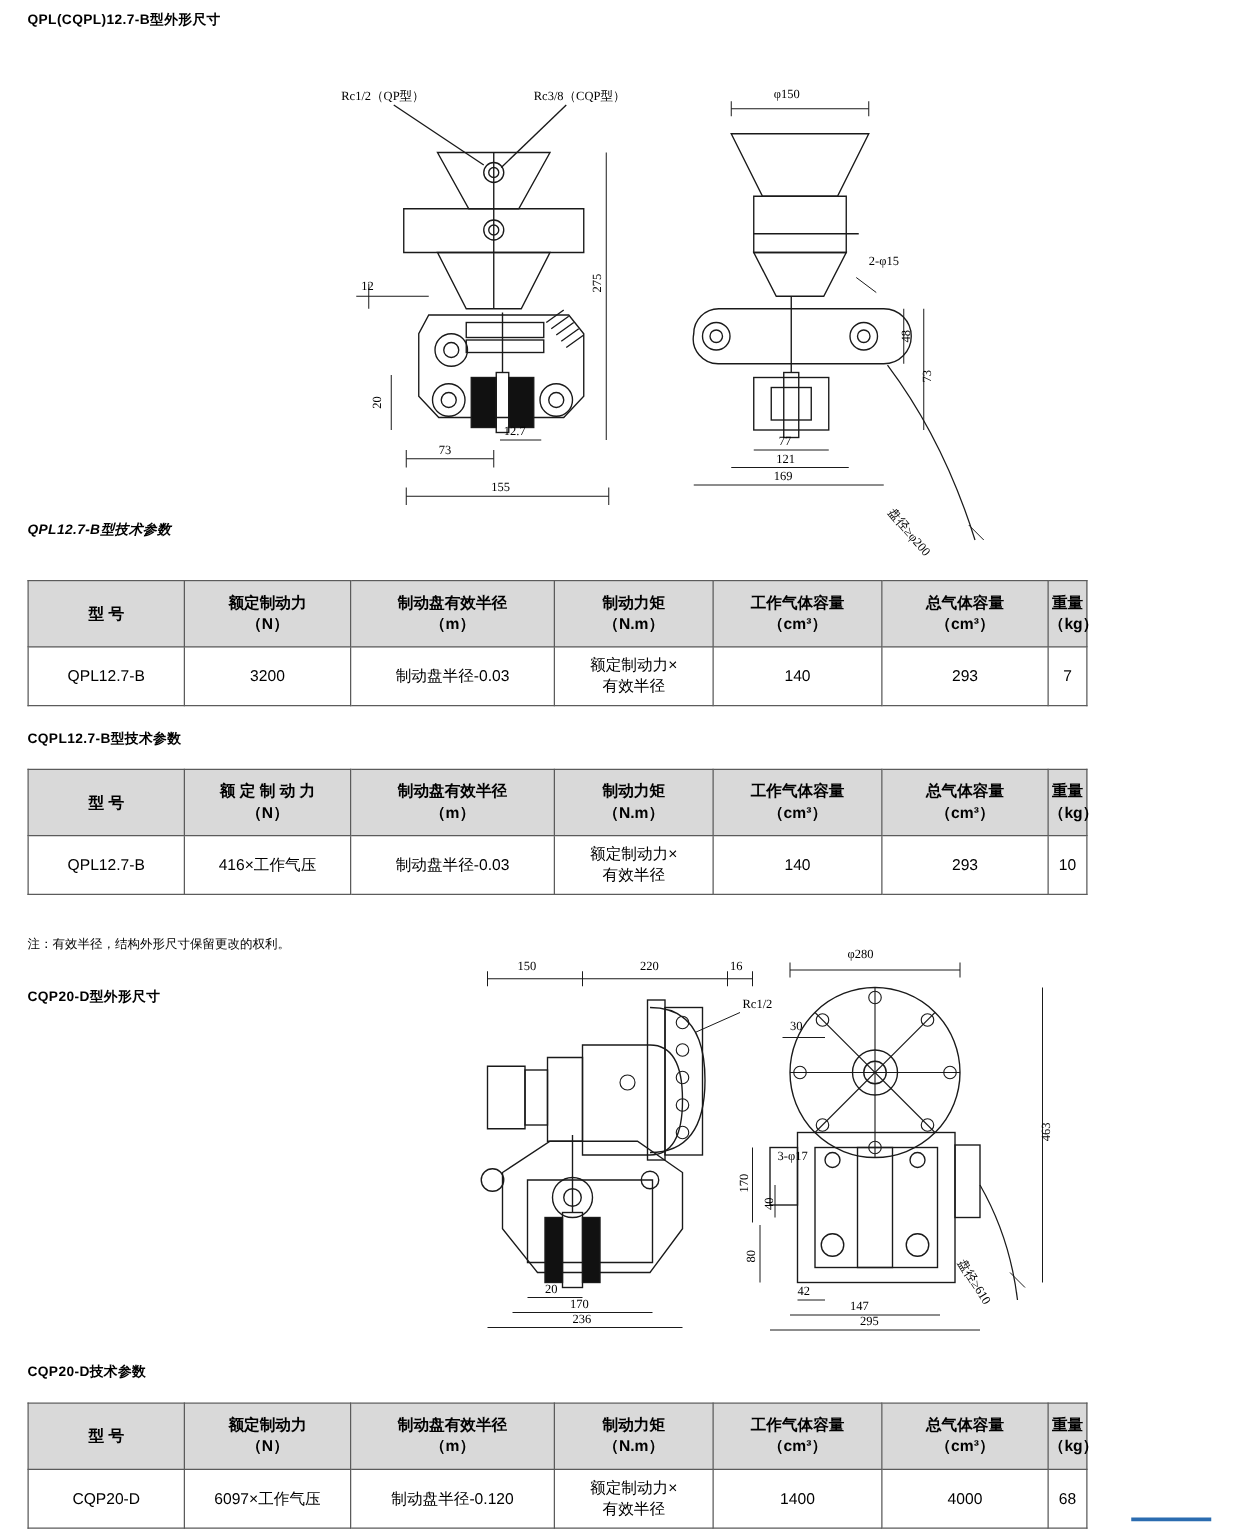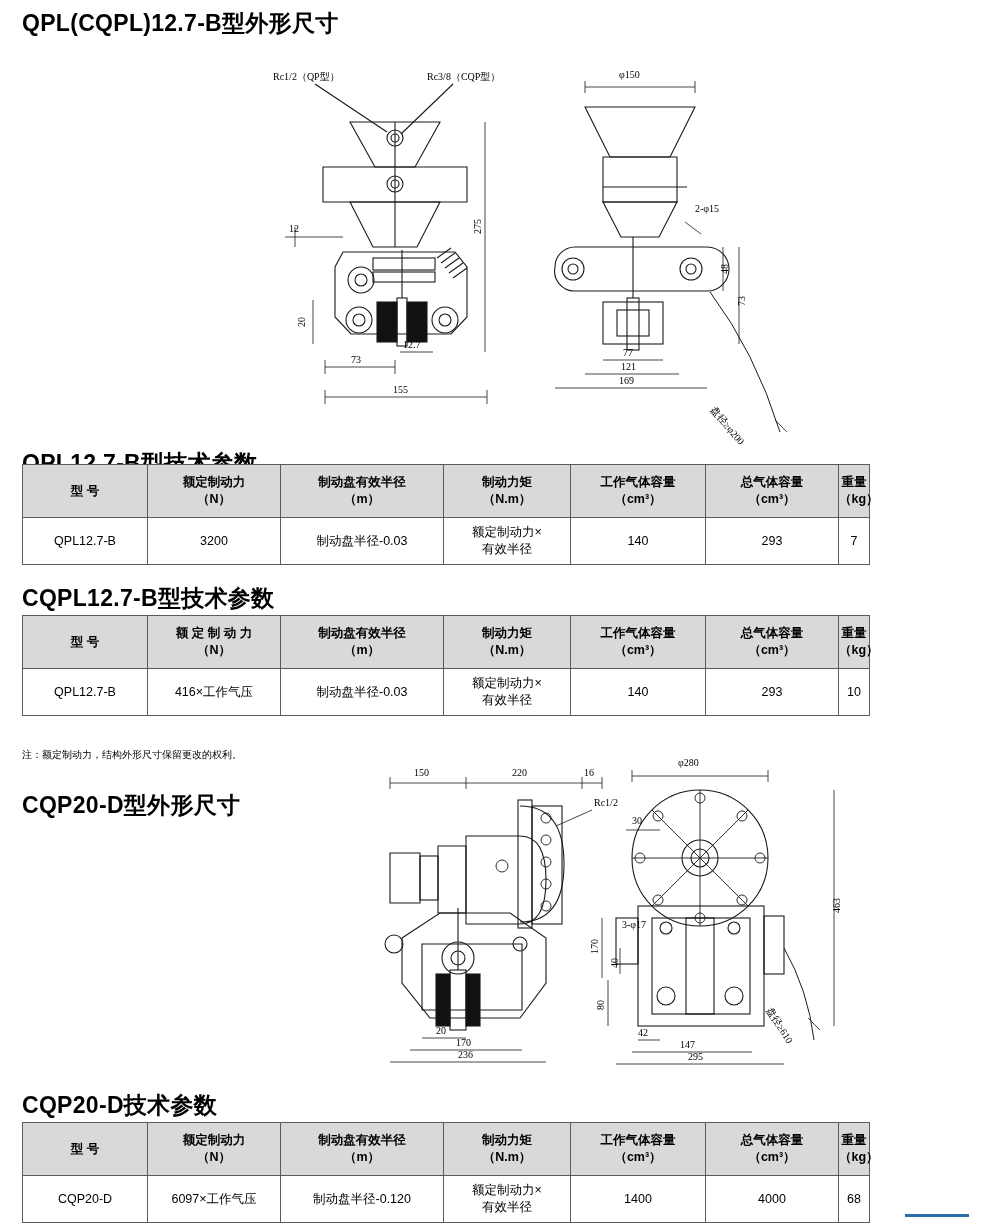--- a/index.html
+++ b/index.html
@@ -6,27 +6,27 @@
   body{
     width:992px;
     background:#ffffff;
     font-family:"Liberation Sans","DejaVu Sans",sans-serif;
     color:#000;
     -webkit-font-smoothing:antialiased;
   }
   .page{position:relative;width:992px;height:1224px;overflow:hidden;}
 
   h2.section-title{
-    font-size:23px;
+    font-size:11px;
     font-weight:bold;
     margin:0;
     letter-spacing:0.3px;
   }
   .title-qpl{position:absolute;left:22px;top:8px;}
-  .title-qpl-param{position:absolute;left:22px;top:448px;}
+  .title-qpl-param{position:absolute;left:22px;top:416px;font-style:italic;}
   .title-cqpl-param{position:absolute;left:22px;top:583px;}
   .title-cqp-dim{position:absolute;left:22px;top:790px;}
   .title-cqp-param{position:absolute;left:22px;top:1090px;}
 
   .note{
     position:absolute;left:22px;top:748px;
     font-size:10px;color:#000;
   }
 
   
@@ -275,21 +275,21 @@
             <span class="sub">额定制动力×</span>
             <span class="sub">有效半径</span>
           </td>
       <td>140</td>
       <td>293</td>
       <td>10</td>
     </tr>
   </tbody>
     </table>
 
-  <div class="note">注：额定制动力，结构外形尺寸保留更改的权利。</div>
+  <div class="note">注：有效半径，结构外形尺寸保留更改的权利。</div>
 
   <h2 class="section-title title-cqp-dim">CQP20-D型外形尺寸</h2>
 
   <div class="drawing dwg-bottom">
   <svg width="500" height="335" viewBox="0 0 500 335">
     <g fill="none" stroke="#1a1a1a" stroke-width="1.1">
 
       <path d="M50,120 L50,155 L20,155 L20,105 L50,105 Z"></path>
       <rect x="50" y="108" width="18" height="44"></rect>
       <path d="M68,98 L96,98 L96,165 L68,165 Z"></path>

